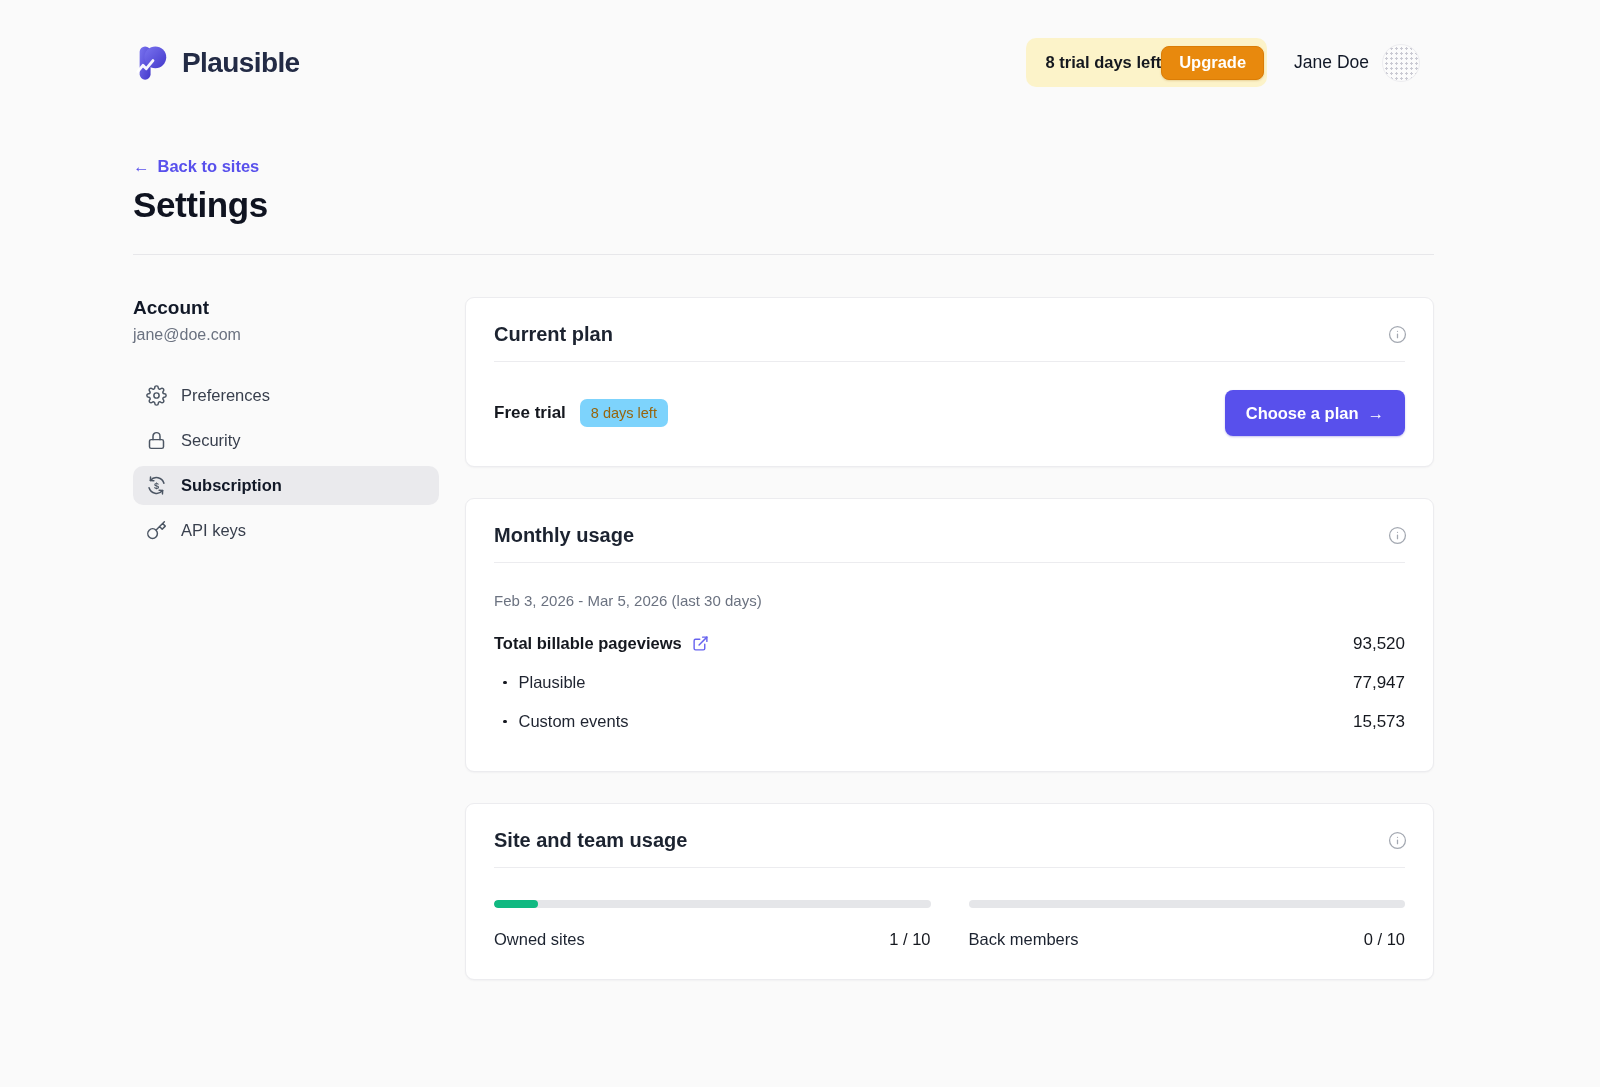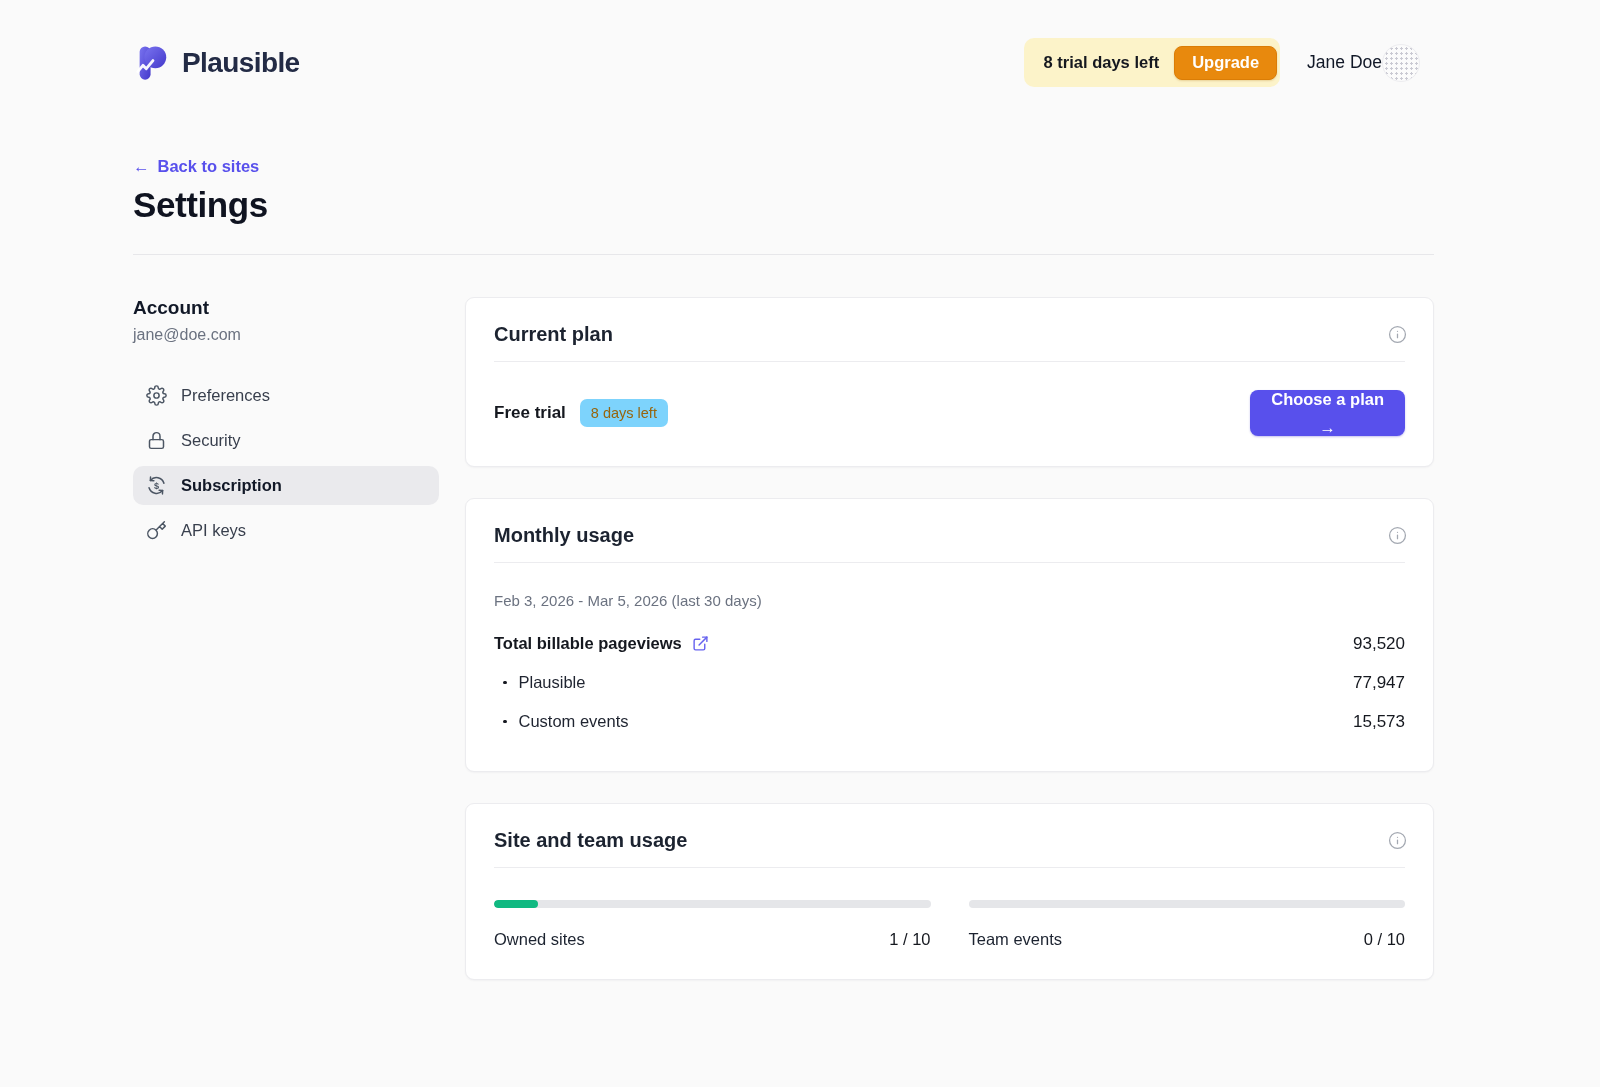--- a/index.html
+++ b/index.html
@@ -10,24 +10,24 @@
     color:#1f2937;
     overflow:hidden;
     -webkit-font-smoothing:antialiased;
   }
 
   
   .header { display:flex; justify-content:space-between; align-items:center; padding:38px 180px 0 133px; }
   .logo { display:flex; align-items:center; gap:11px; }
   .logo-word { font-size:28px; font-weight:800; color:#232b45; letter-spacing:-0.6px; }
   .header-right { display:flex; align-items:center; gap:27px; }
-  .trial-pill { display:flex; align-items:center; background:#fcf3c9; border-radius:10px; padding:3px 3px 3px 20px; gap:15px; height:49px; }
+  .trial-pill { display:flex; align-items:center; background:#fcf3c9; border-radius:10px; padding:3px 3px 3px 20px; gap:0; height:49px; }
   .trial-text { font-size:16.5px; font-weight:700; color:#15181f; }
   .upgrade-btn { background:#e8890d; color:#fff; font-weight:700; font-size:16.5px; padding:16px 17px; height:27px; border-radius:8px; border:1px solid #db7d06; display:flex; align-items:center; cursor:pointer; box-shadow:0 1px 2px rgba(180,110,0,.25); font-family:inherit; }
-  .user { display:flex; align-items:center; }
+  .user { display:flex; align-items:center; gap:13px; }
   .user-name { font-size:17.5px; font-weight:500; color:#111827; }
   .avatar { width:38px; height:38px; border-radius:50%; background-color:#fbfbfb; border:1px solid #ededf0;
     background-image:radial-gradient(#c9c9d2 1.1px, rgba(0,0,0,0) 1.25px); background-size:5px 5px; background-position:1px 1px; }
 
   
   .container { margin:70px 166px 0 133px; }
   .back-link { color:#5850ec; font-weight:700; font-size:16.5px; display:inline-flex; align-items:center; gap:8px; text-decoration:none; cursor:pointer; }
   .page-title { font-size:35px; font-weight:700; color:#0f1320; margin-top:9px; letter-spacing:-0.4px; }
   .title-divider { border:none; border-top:1px solid #e7e7ea; margin-top:29px; }
   .layout { display:flex; gap:26px; margin-top:42px; align-items:flex-start; }
@@ -48,21 +48,21 @@
   .card-head { display:flex; justify-content:space-between; align-items:center; padding:25px 26px 15px 28px; }
   .card-title { font-size:20px; font-weight:600; color:#1c2330; }
   .info-icon { color:#a3a8b1; width:19px; height:19px; display:flex; cursor:pointer; }
   .card-divider { border:none; border-top:1px solid #ececef; margin:0 28px; }
 
   
   .plan-body { display:flex; justify-content:space-between; align-items:center; padding:28px 28px 30px; }
   .plan-left { display:flex; align-items:center; gap:14px; }
   .plan-name { font-size:17px; font-weight:700; color:#15181f; }
   .days-badge { background:#7dd3fc; color:#96650e; font-size:14.5px; font-weight:500; padding:7px 11px; border-radius:7px; line-height:1; }
-  .cta-btn { background:#5850ec; color:#fff; border-radius:8px; height:46px; padding:0 21px; font-size:16.5px; font-weight:600; display:flex; align-items:center; gap:9px; border:none; cursor:pointer; font-family:inherit; box-shadow:0 1px 2px rgba(60,50,200,.3);flex-direction:column; }
+  .cta-btn { background:#5850ec; color:#fff; border-radius:8px; height:46px; padding:0 21px; font-size:16.5px; font-weight:600; display:flex; align-items:center; gap:9px; border:none; cursor:pointer; font-family:inherit; box-shadow:0 1px 2px rgba(60,50,200,.3); }
 
   
   .usage-body { padding:29px 28px 30px; }
   .period { font-size:15px; color:#6b7280; margin-bottom:15px; }
   .usage-row { display:flex; justify-content:space-between; align-items:center; padding:9.5px 0; }
   .usage-label { font-size:16.5px; font-weight:700; color:#15181f; display:flex; align-items:center; gap:10px; }
   .usage-sublabel { font-size:16.5px; font-weight:400; color:#1f2430; display:flex; align-items:center; gap:12px; padding-left:9px; }
   .dot { width:3.5px; height:3.5px; border-radius:50%; background:#15181f; flex-shrink:0; }
   .ext-icon { color:#6763ef; width:17px; height:17px; display:flex; cursor:pointer; }
   .usage-value { font-size:17px; color:#15181f; }
@@ -264,21 +264,21 @@
             <div class="meter-labels">
               <span class="meter-name">Owned sites</span>
               <span class="meter-count">1 / 10</span>
             </div>
           </div>
           <div class="meter">
             <div class="meter-track">
               <div class="meter-fill" style="width: 0%;"></div>
             </div>
             <div class="meter-labels">
-              <span class="meter-name">Team events</span>
+              <span class="meter-name">Back members</span>
               <span class="meter-count">0 / 10</span>
             </div>
           </div>
         </div>
       </div>
 
     </div>
   </div>
 </div>
 

